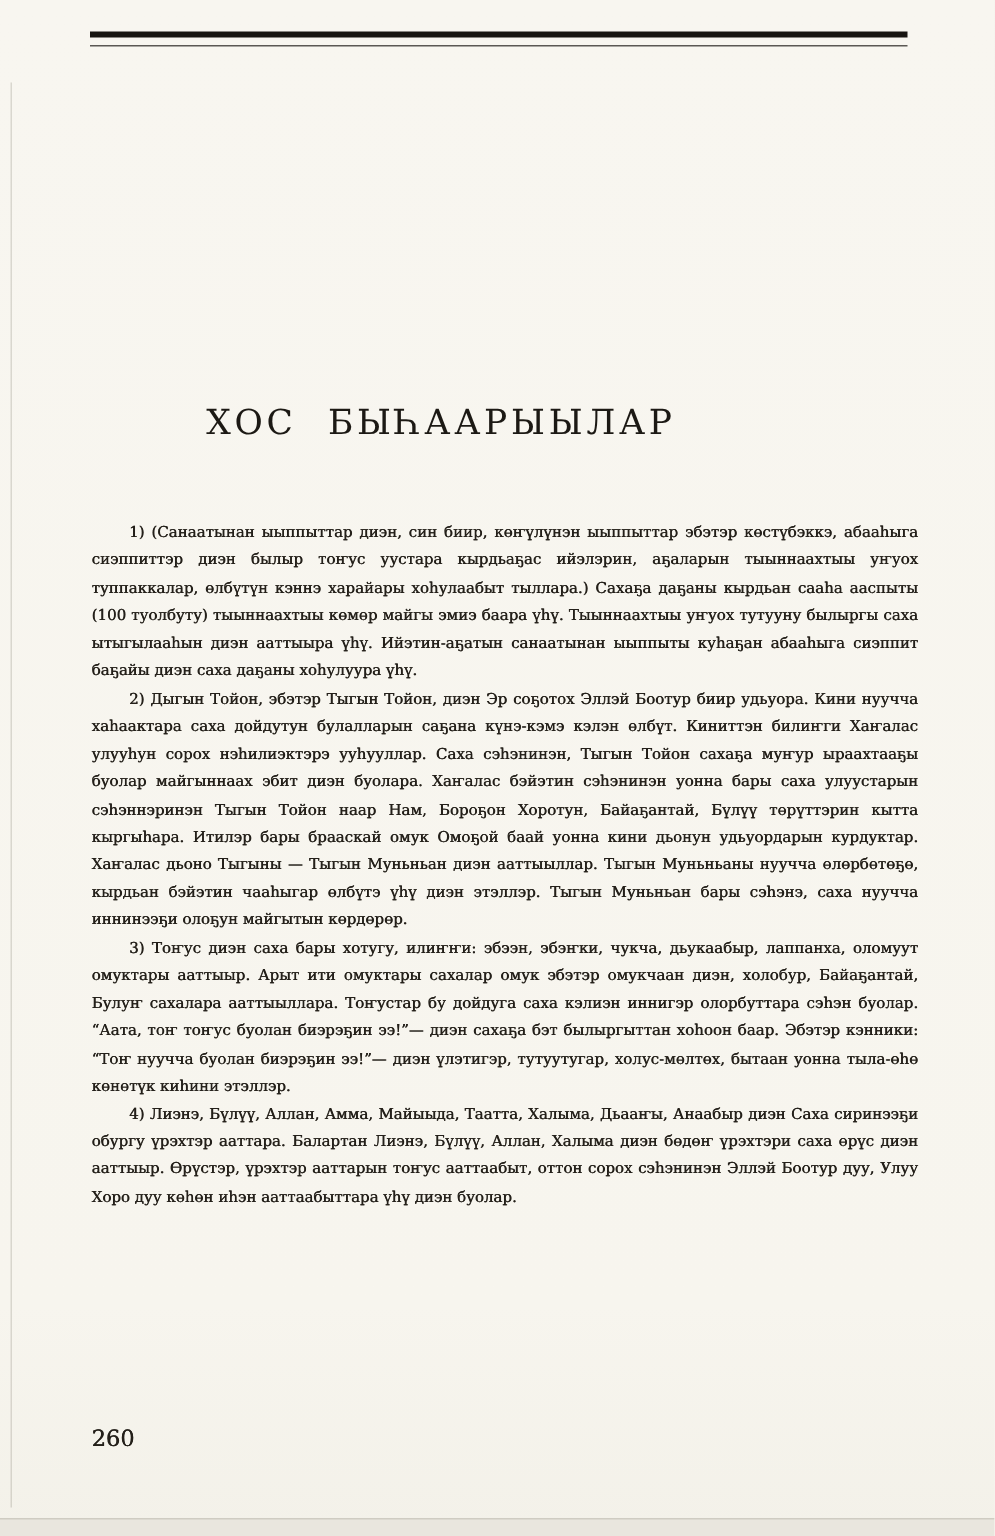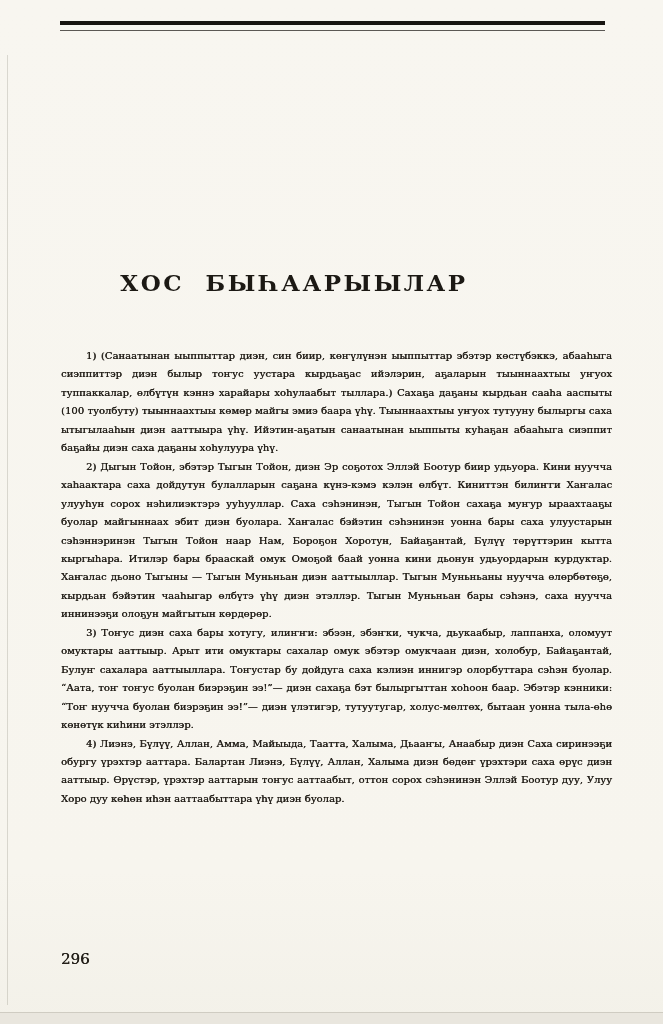--- a/index.html
+++ b/index.html
@@ -33,21 +33,21 @@
     width: 545px; height: 10px;
     border-top: 4px solid #181511;
     border-bottom: 1px solid rgba(24, 21, 17, 0.7);
   }
   .page-title {
     position: absolute;
     left: 0; top: 269px;
     width: 588px;
     text-align: center;
     font-size: 23px;
-    font-weight: bold;
+    font-weight: normal;
     letter-spacing: 2.5px;
     word-spacing: 11px;
     color: #1c1914;
   }
   .text-block {
     position: absolute;
     left: 61px; top: 347px;
     width: 551px;
     font-size: 10px;
     line-height: 18.45px;
@@ -78,17 +78,17 @@
 
   <h1 class="page-title">ХОС БЫҺААРЫЫЛАР</h1>
 
   <div class="text-block">
     <p>1) (Санаатынан ыыппыттар диэн, син биир, көҥүлүнэн ыыппыттар эбэтэр көстүбэккэ, абааһыга сиэппиттэр диэн былыр тоҥус уустара кырдьаҕас ийэлэрин, аҕаларын тыыннаахтыы уҥуох туппаккалар, өлбүтүн кэннэ харайары хоһулаабыт тыллара.) Сахаҕа даҕаны кырдьан сааһа ааспыты (100 туолбуту) тыыннаахтыы көмөр майгы эмиэ баара үһү. Тыыннаахтыы уҥуох тутууну былыргы саха ытыгылааһын диэн ааттыыра үһү. Ийэтин-аҕатын санаатынан ыыппыты куһаҕан абааһыга сиэппит баҕайы диэн саха даҕаны хоһулуура үһү.</p>
     <p>2) Дыгын Тойон, эбэтэр Тыгын Тойон, диэн Эр соҕотох Эллэй Боотур биир удьуора. Кини нуучча хаһаактара саха дойдутун булалларын саҕана күнэ-кэмэ кэлэн өлбүт. Киниттэн билиҥги Хаҥалас улууһун сорох нэһилиэктэрэ ууһууллар. Саха сэһэнинэн, Тыгын Тойон сахаҕа муҥур ыраахтааҕы буолар майгыннаах эбит диэн буолара. Хаҥалас бэйэтин сэһэнинэн уонна бары саха улуустарын сэһэннэринэн Тыгын Тойон наар Нам, Бороҕон Хоротун, Байаҕантай, Бүлүү төрүттэрин кытта кыргыһара. Итилэр бары брааскай омук Омоҕой баай уонна кини дьонун удьуордарын курдуктар. Хаҥалас дьоно Тыгыны — Тыгын Муньньан диэн ааттыыллар. Тыгын Муньньаны нуучча өлөрбөтөҕө, кырдьан бэйэтин чааһыгар өлбүтэ үһү диэн этэллэр. Тыгын Муньньан бары сэһэнэ, саха нуучча иннинээҕи олоҕун майгытын көрдөрөр.</p>
     <p>3) Тоҥус диэн саха бары хотугу, илиҥҥи: эбээн, эбэҥки, чукча, дьукаабыр, лаппанха, оломуут омуктары ааттыыр. Арыт ити омуктары сахалар омук эбэтэр омукчаан диэн, холобур, Байаҕантай, Булуҥ сахалара ааттыыллара. Тоҥустар бу дойдуга саха кэлиэн иннигэр олорбуттара сэһэн буолар. “Аата, тоҥ тоҥус буолан биэрэҕин ээ!”— диэн сахаҕа бэт былыргыттан хоһоон баар. Эбэтэр кэнники: “Тоҥ нуучча буолан биэрэҕин ээ!”— диэн үлэтигэр, тутуутугар, холус-мөлтөх, бытаан уонна тыла-өһө көнөтүк киһини этэллэр.</p>
     <p>4) Лиэнэ, Бүлүү, Аллан, Амма, Майыыда, Таатта, Халыма, Дьааҥы, Анаабыр диэн Саха сиринээҕи обургу үрэхтэр ааттара. Балартан Лиэнэ, Бүлүү, Аллан, Халыма диэн бөдөҥ үрэхтэри саха өрүс диэн ааттыыр. Өрүстэр, үрэхтэр ааттарын тоҥус ааттаабыт, оттон сорох сэһэнинэн Эллэй Боотур дуу, Улуу Хоро дуу көһөн иһэн ааттаабыттара үһү диэн буолар.</p>
   </div>
 
-  <div class="page-number">296</div>
+  <div class="page-number">260</div>
 
   <div class="edge-bottom"></div>
 
 </div>
 
 </body></html>

